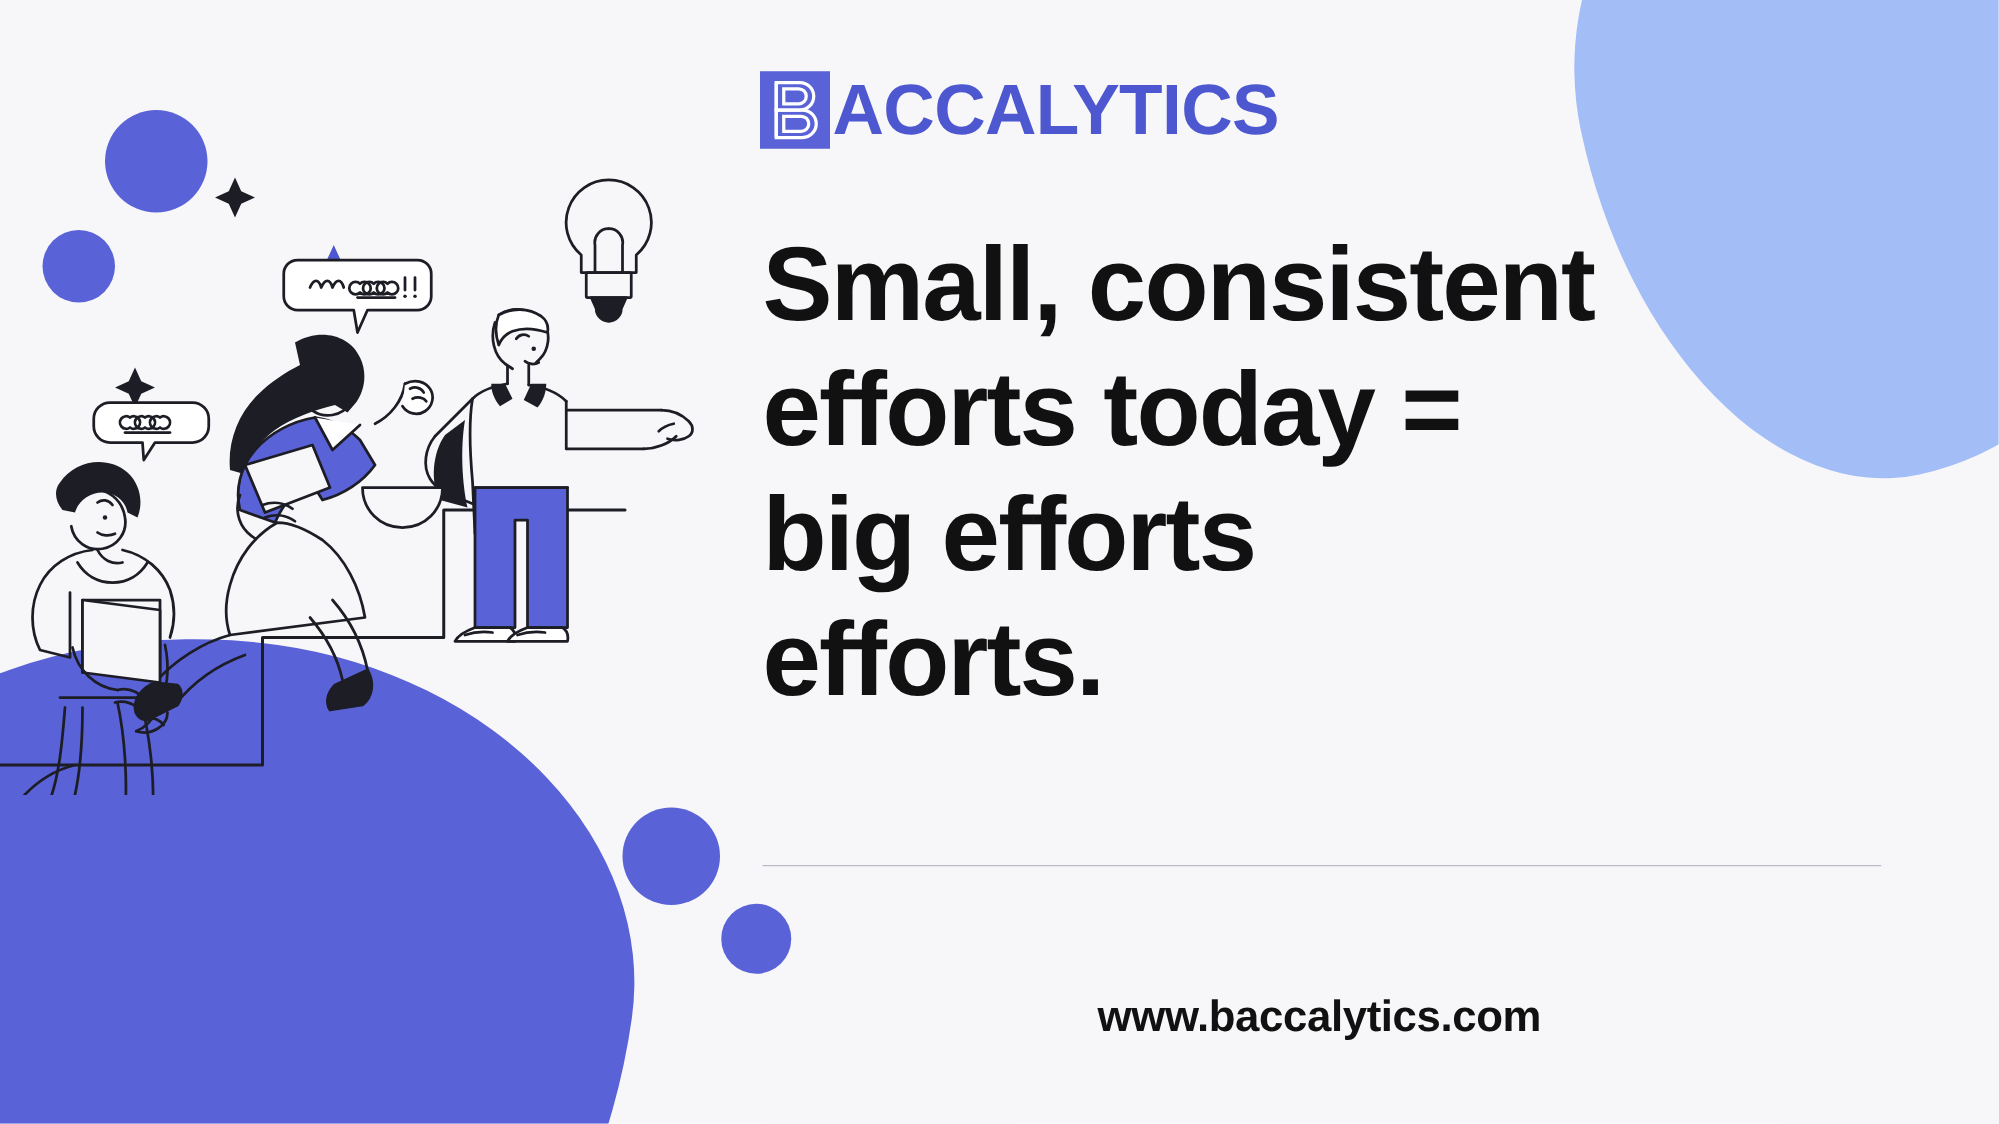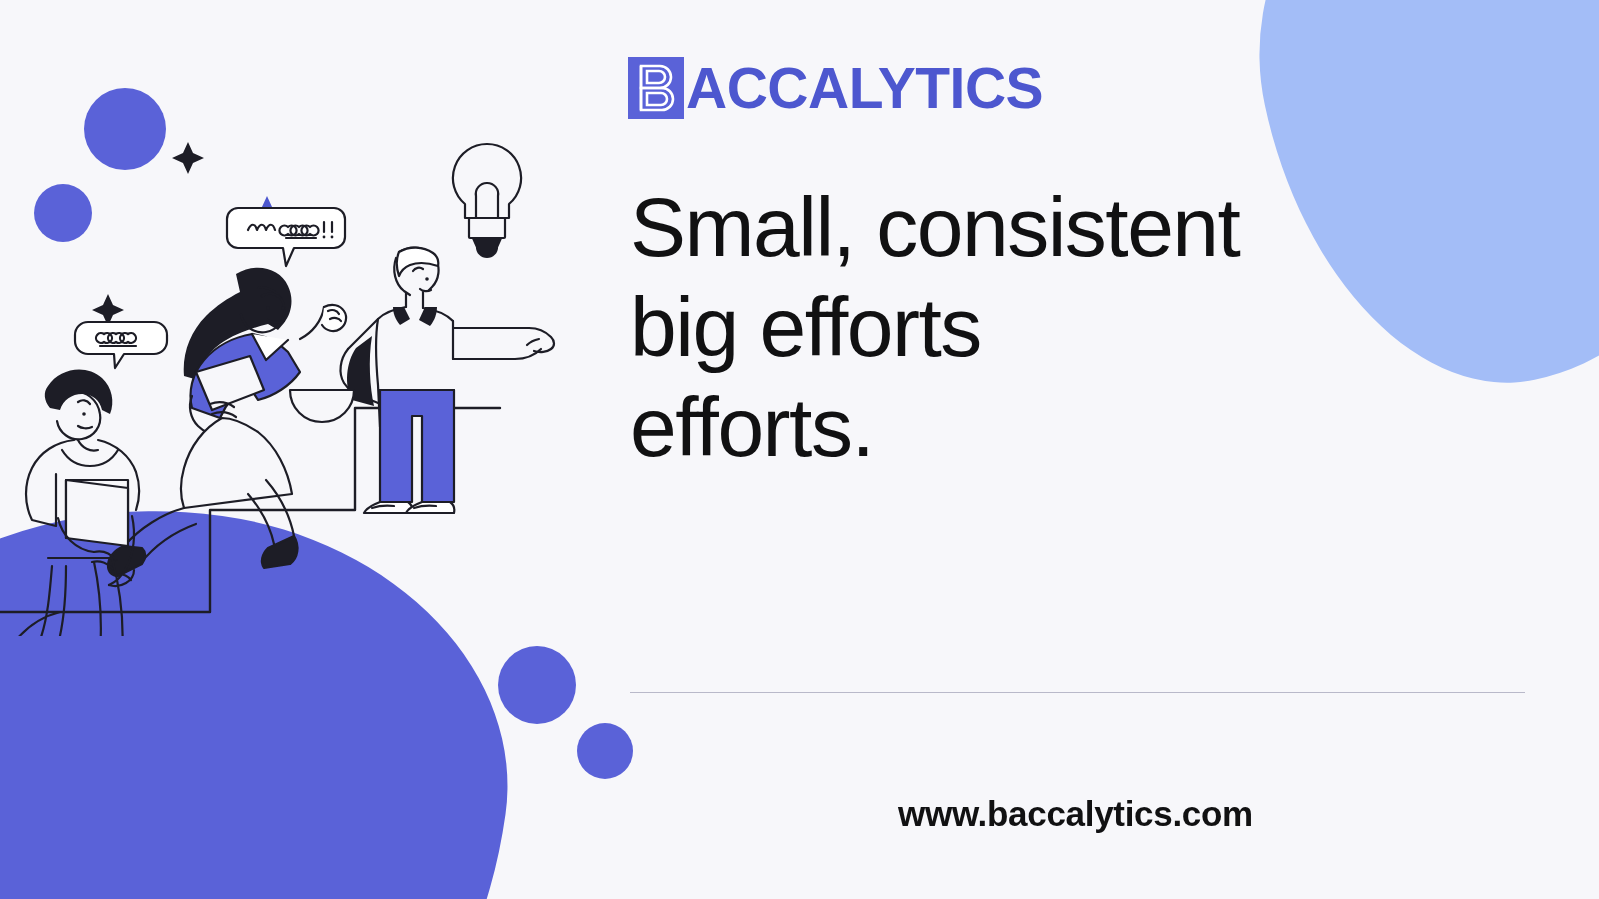--- a/index.html
+++ b/index.html
@@ -53,21 +53,21 @@
     left: 0;
     top: 96px;
     width: 560px;
     height: 540px;
   }
   .illustration svg { display: block; width: 100%; height: 100%; }
 
   
   .content {
     position: absolute;
-    left: 628px;
+    left: 608px;
     top: 0;
     width: 900px;
     height: 742px;
   }
 
   .brand {
     position: absolute;
     left: 0;
     top: 52px;
     display: flex;
@@ -96,21 +96,21 @@
     position: absolute;
     left: 2px;
     top: 178px;
     width: 900px;
     font-size: 84px;
     line-height: 1.19;
     font-weight: normal;
     color: #111112;
     letter-spacing: -1.5px;
   }
-  .headline .line { display: block; white-space: nowrap; }
+  .headline .line { display: block; white-space: nowrap; font-weight: bold; }
 
   .divider {
     position: absolute;
     left: 2px;
     top: 692px;
     width: 895px;
     height: 1px;
     background: #b9b9c9;
   }
 
@@ -320,20 +320,21 @@
             <path d="M19 36 H33 a6 6 0 0 1 0 12 H19 z"></path>
             <path d="M13 9 V53"></path>
           </g>
         </svg>
       </span>
       <span class="brand-name">ACCALYTICS</span>
     </div>
 
     <div class="headline">
       <span class="line">Small, consistent</span>
+      <span class="line">efforts today =</span>
       <span class="line">big efforts</span>
       <span class="line">efforts.</span>
     </div>
 
     <div class="divider"></div>
 
     <div class="weburl">www.baccalytics.com</div>
 
   </div>
 

